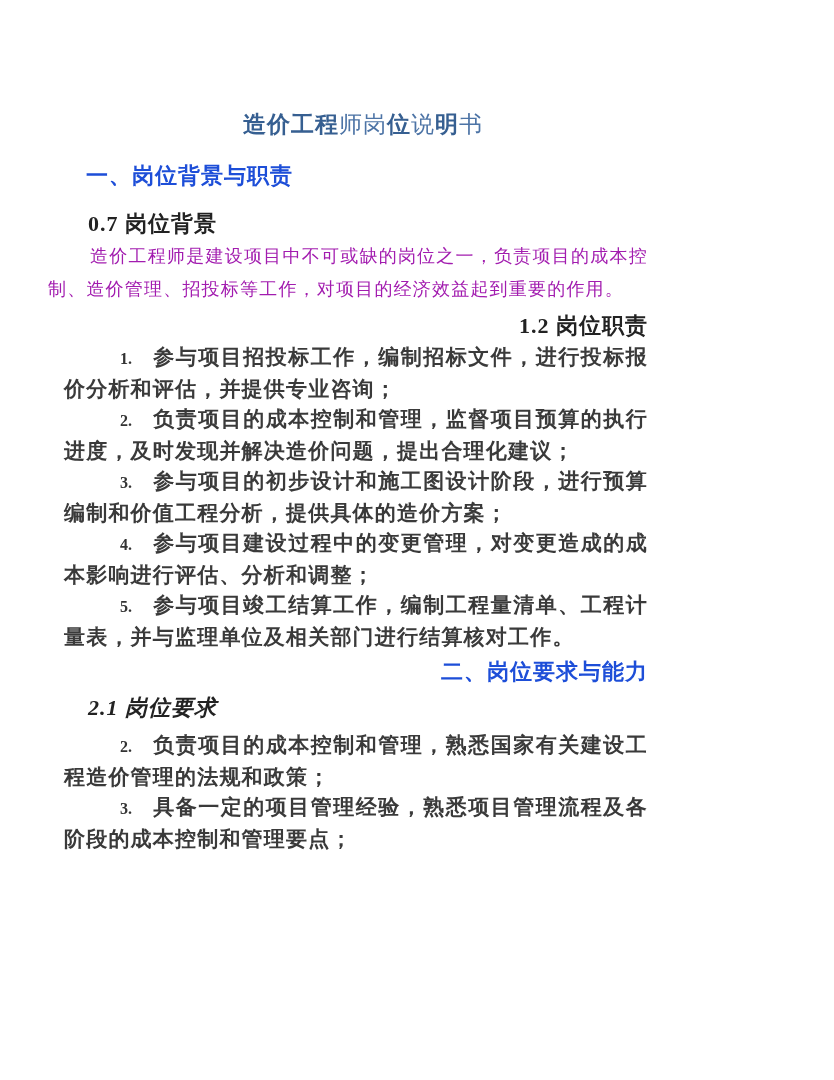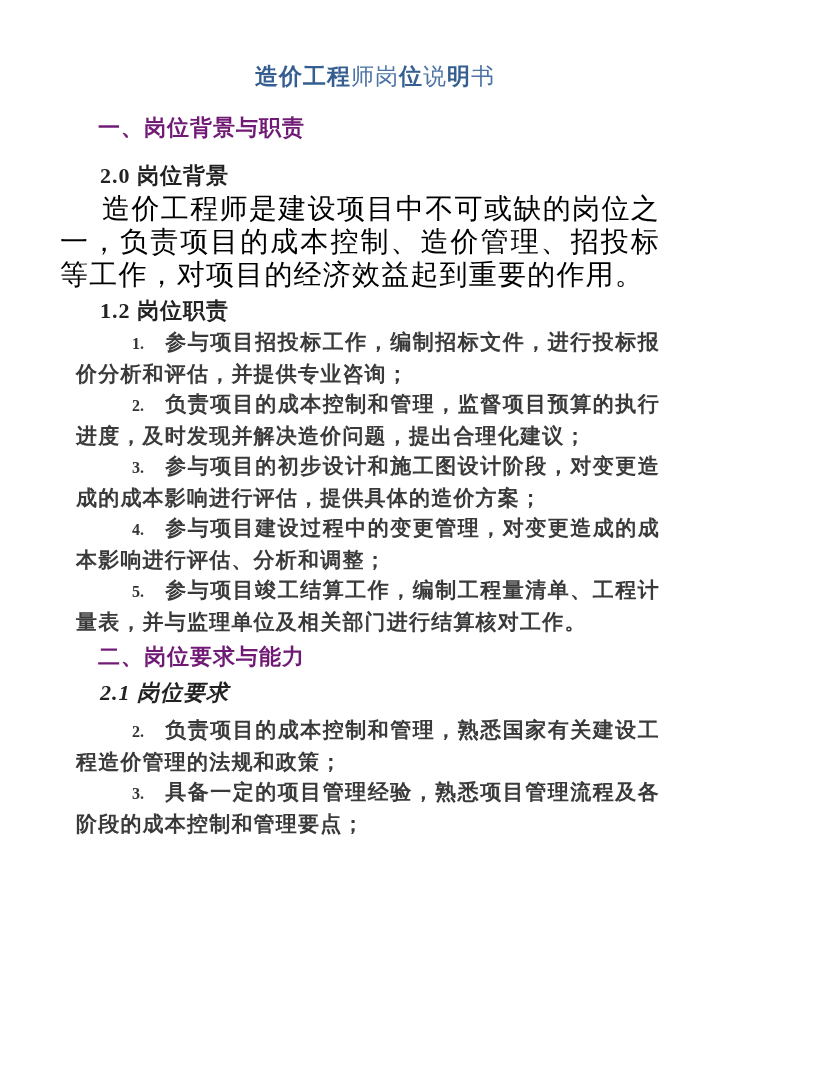--- a/index.html
+++ b/index.html
@@ -8,58 +8,58 @@
     background: #ffffff;
   }
   body {
     width: 834px;
     height: 1080px;
     overflow: hidden;
     font-family: "Liberation Serif", "DejaVu Serif", serif;
   }
   .page {
     width: 600px;
-    margin-left: 60px;
-    padding-top: 64px;
+    margin-left: 48px;
+    padding-top: 112px;
   }
   .doc-title {
     margin: 0;
     padding-left: 30px;
     text-align: center;
     font-size: 23px;
     line-height: 26px;
     letter-spacing: 1px;
     white-space: nowrap;
   }
   .doc-title .tb { font-weight: bold;   color: #365f91; }
   .doc-title .tr { font-weight: normal; color: #4d74a6; }
 
   .sec-heading {
     font-size: 22px;
     line-height: 24px;
     font-weight: bold;
-    color: #701a75;
+    color: #1d4ed8;
     letter-spacing: 1px;
     margin: 26px 0 0 38px;
   }
   .sub-heading {
     font-size: 22px;
     line-height: 24px;
     font-weight: bold;
     color: #222222;
     letter-spacing: 1px;
     margin: 24px 0 0 40px;
   }
-  .mt8  { margin-top: 8px; }
+  .mt8  { margin-top: 8px; text-align: right; }
   .mt12 { margin-top: 12px; font-style: italic; }
 
   .para {
-    font-size: 28px;
+    font-size: 18px;
     line-height: 33px;
-    color: #000000;
+    color: #a21caf;
     letter-spacing: 1.2px;
     text-align: justify;
     text-indent: 42px;
     margin: 4px 0 0 0;
     line-break: anywhere;
     word-break: break-all;
   }
   .list { margin: 4px 0 0 0; }
   .list.mt10 { margin-top: 10px; }
   .list-item {
@@ -83,30 +83,30 @@
 </style>
 </head>
 <body>
 
 <div class="page">
 
   <h1 class="doc-title"><span class="tb">造价工程</span><span class="tr">师岗</span><span class="tb">位</span><span class="tr">说</span><span class="tb">明</span><span class="tr">书</span></h1>
 
   <h2 class="sec-heading">一、岗位背景与职责</h2>
 
-  <h3 class="sub-heading">2.0 岗位背景</h3>
+  <h3 class="sub-heading">0.7 岗位背景</h3>
 
   <p class="para">造价工程师是建设项目中不可或缺的岗位之一，负责项目的成本控制、造价管理、招投标等工作，对项目的经济效益起到重要的作用。</p>
 
   <h3 class="sub-heading mt8">1.2 岗位职责</h3>
 
   <div class="list">
     <p class="list-item"><span class="num">1.</span><span class="txt">参与项目招投标工作，编制招标文件，进行投标报价分析和评估，并提供专业咨询；</span></p>
     <p class="list-item"><span class="num">2.</span><span class="txt">负责项目的成本控制和管理，监督项目预算的执行进度，及时发现并解决造价问题，提出合理化建议；</span></p>
-    <p class="list-item"><span class="num">3.</span><span class="txt">参与项目的初步设计和施工图设计阶段，对变更造成的成本影响进行评估，提供具体的造价方案；</span></p>
+    <p class="list-item"><span class="num">3.</span><span class="txt">参与项目的初步设计和施工图设计阶段，进行预算编制和价值工程分析，提供具体的造价方案；</span></p>
     <p class="list-item"><span class="num">4.</span><span class="txt">参与项目建设过程中的变更管理，对变更造成的成本影响进行评估、分析和调整；</span></p>
     <p class="list-item"><span class="num">5.</span><span class="txt">参与项目竣工结算工作，编制工程量清单、工程计量表，并与监理单位及相关部门进行结算核对工作。</span></p>
   </div>
 
   <h2 class="sec-heading mt8">二、岗位要求与能力</h2>
 
   <h3 class="sub-heading mt12">2.1 岗位要求</h3>
 
   <div class="list mt10">
     <p class="list-item"><span class="num">2.</span><span class="txt">负责项目的成本控制和管理，熟悉国家有关建设工程造价管理的法规和政策；</span></p>

